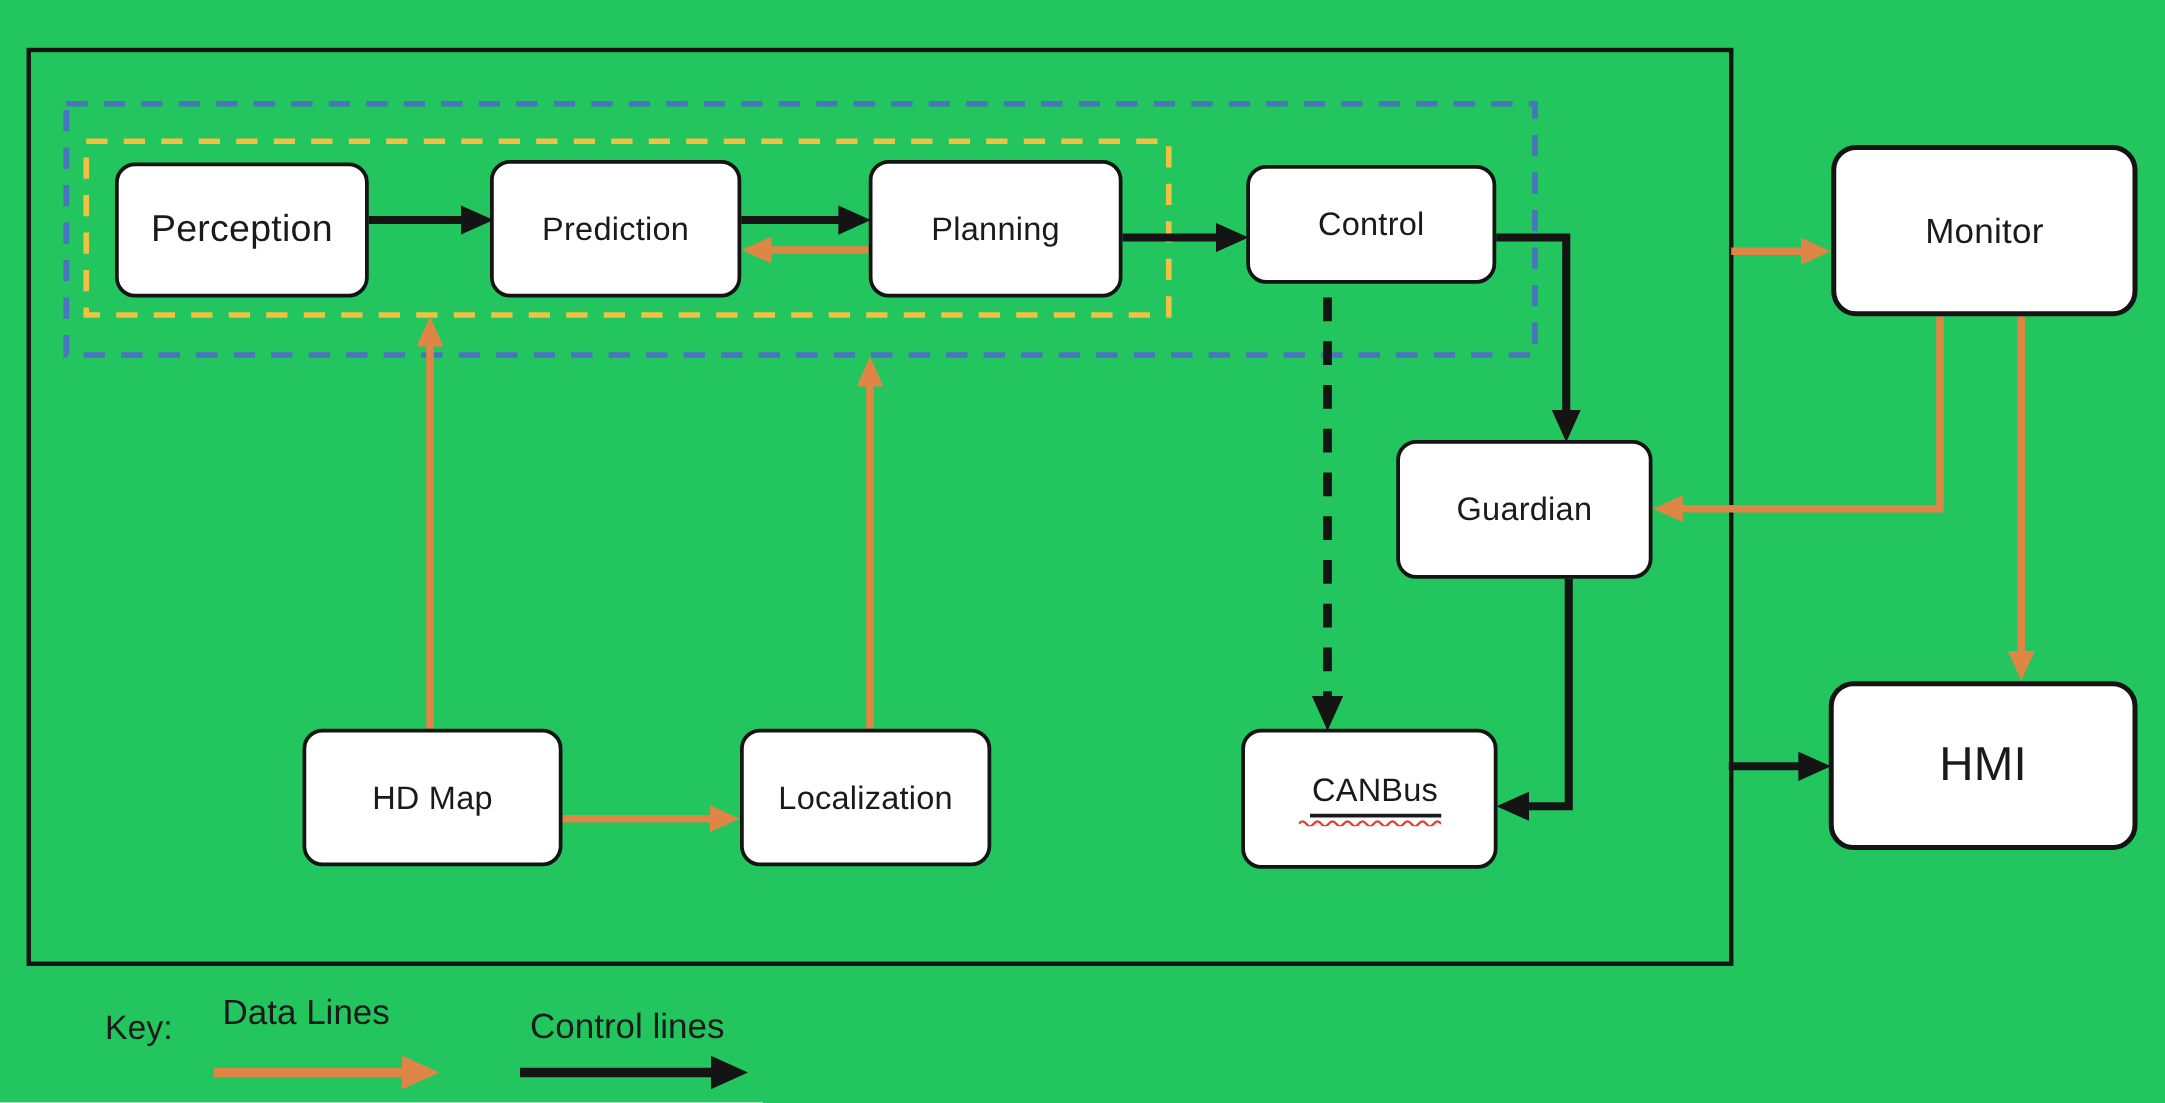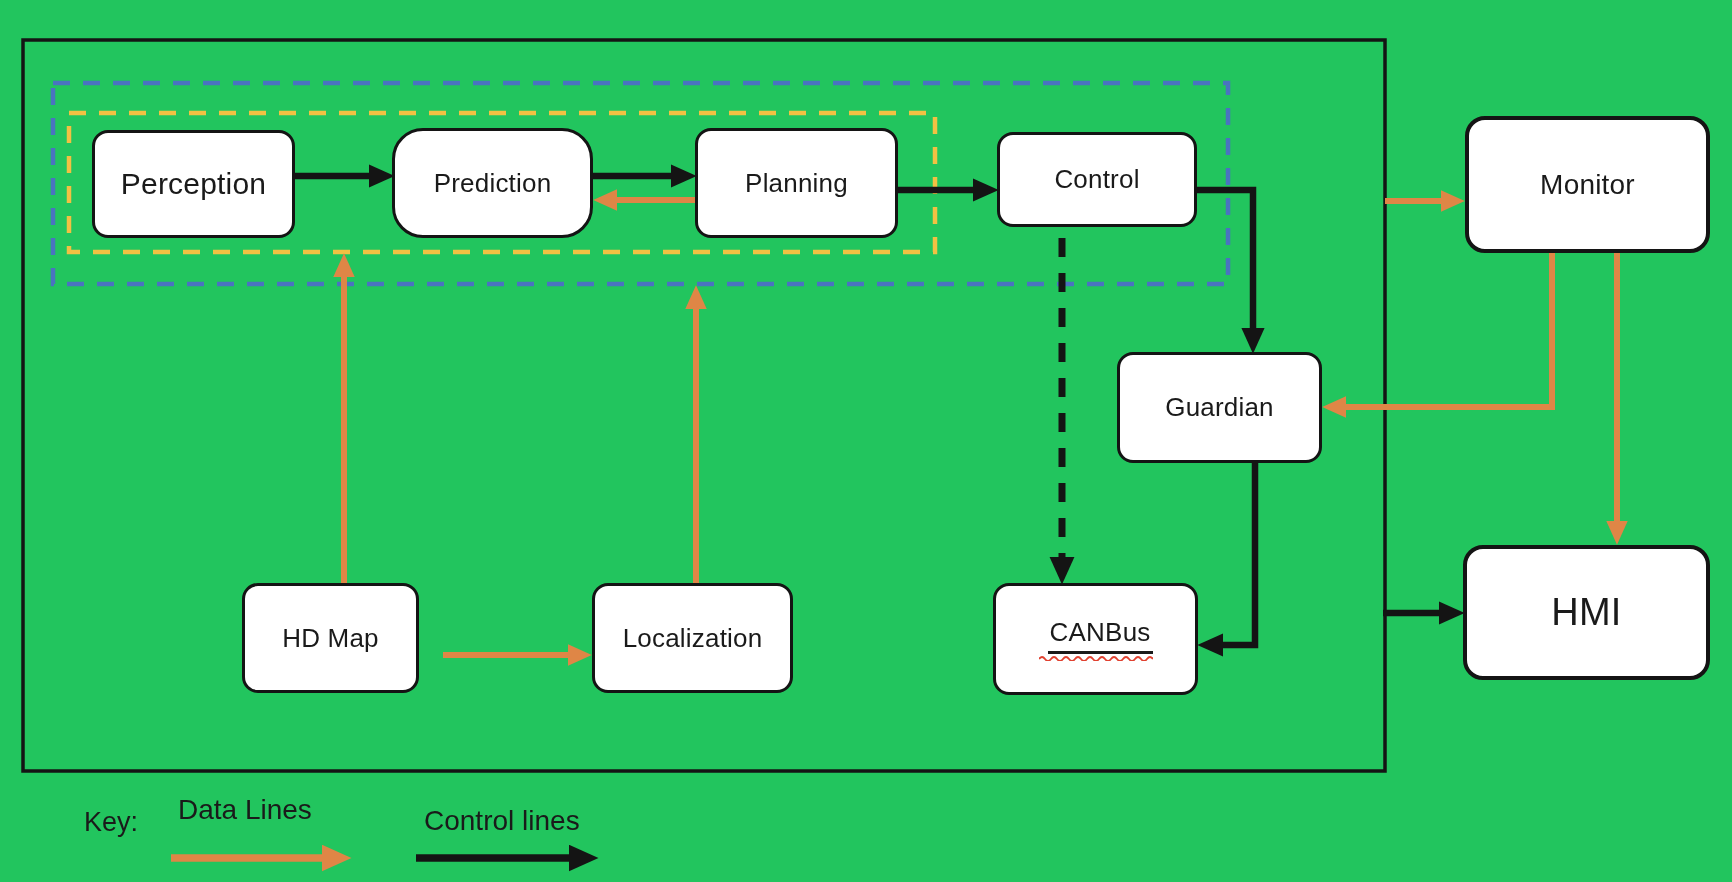--- a/index.html
+++ b/index.html
@@ -24,26 +24,26 @@
 
   
   .node {
     position:absolute; box-sizing:border-box; background:#fff;
     border:3px solid var(--box-border,#141414); border-radius:16px;
     display:flex; align-items:center; justify-content:center;
     font-size:26px; letter-spacing:0.2px;
   }
   .node.big { border-width:4px; border-radius:20px; }
   .n-perception { left:92px;  top:130px; width:203px; height:108px; font-size:30px; }
-  .n-prediction { left:392px; top:128px; width:201px; height:110px;border-radius:31px; }
+  .n-prediction { left:392px; top:128px; width:201px; height:110px; }
   .n-planning   { left:695px; top:128px; width:203px; height:110px; }
   .n-control    { left:997px; top:132px; width:200px; height:95px; }
   .n-guardian   { left:1117px;top:352px; width:205px; height:111px;align-items:center; }
   .n-canbus     { left:993px; top:583px; width:205px; height:112px; }
-  .n-hdmap      { left:242px; top:583px; width:177px; height:110px;justify-content:center; }
+  .n-hdmap      { left:242px; top:583px; width:208px; height:110px;justify-content:center; }
   .n-localization{ left:592px;top:583px; width:201px; height:110px; }
   .n-monitor    { left:1465px;top:116px; width:245px; height:137px; font-size:28px;text-align:right; }
   .n-hmi        { left:1463px;top:545px; width:247px; height:135px; font-size:38px; }
 
   .canbus-wrap { display:flex; flex-direction:column; align-items:flex-end; }
   .canbus-text { border-bottom:3px solid var(--text,#1a1a1a); padding:0 2px 3px 2px; }
   .squiggle { margin-top:1px; }
   .squiggle path { fill:none; stroke: var(--squiggle,#E0402F); stroke-width:1.8; }
 
   

